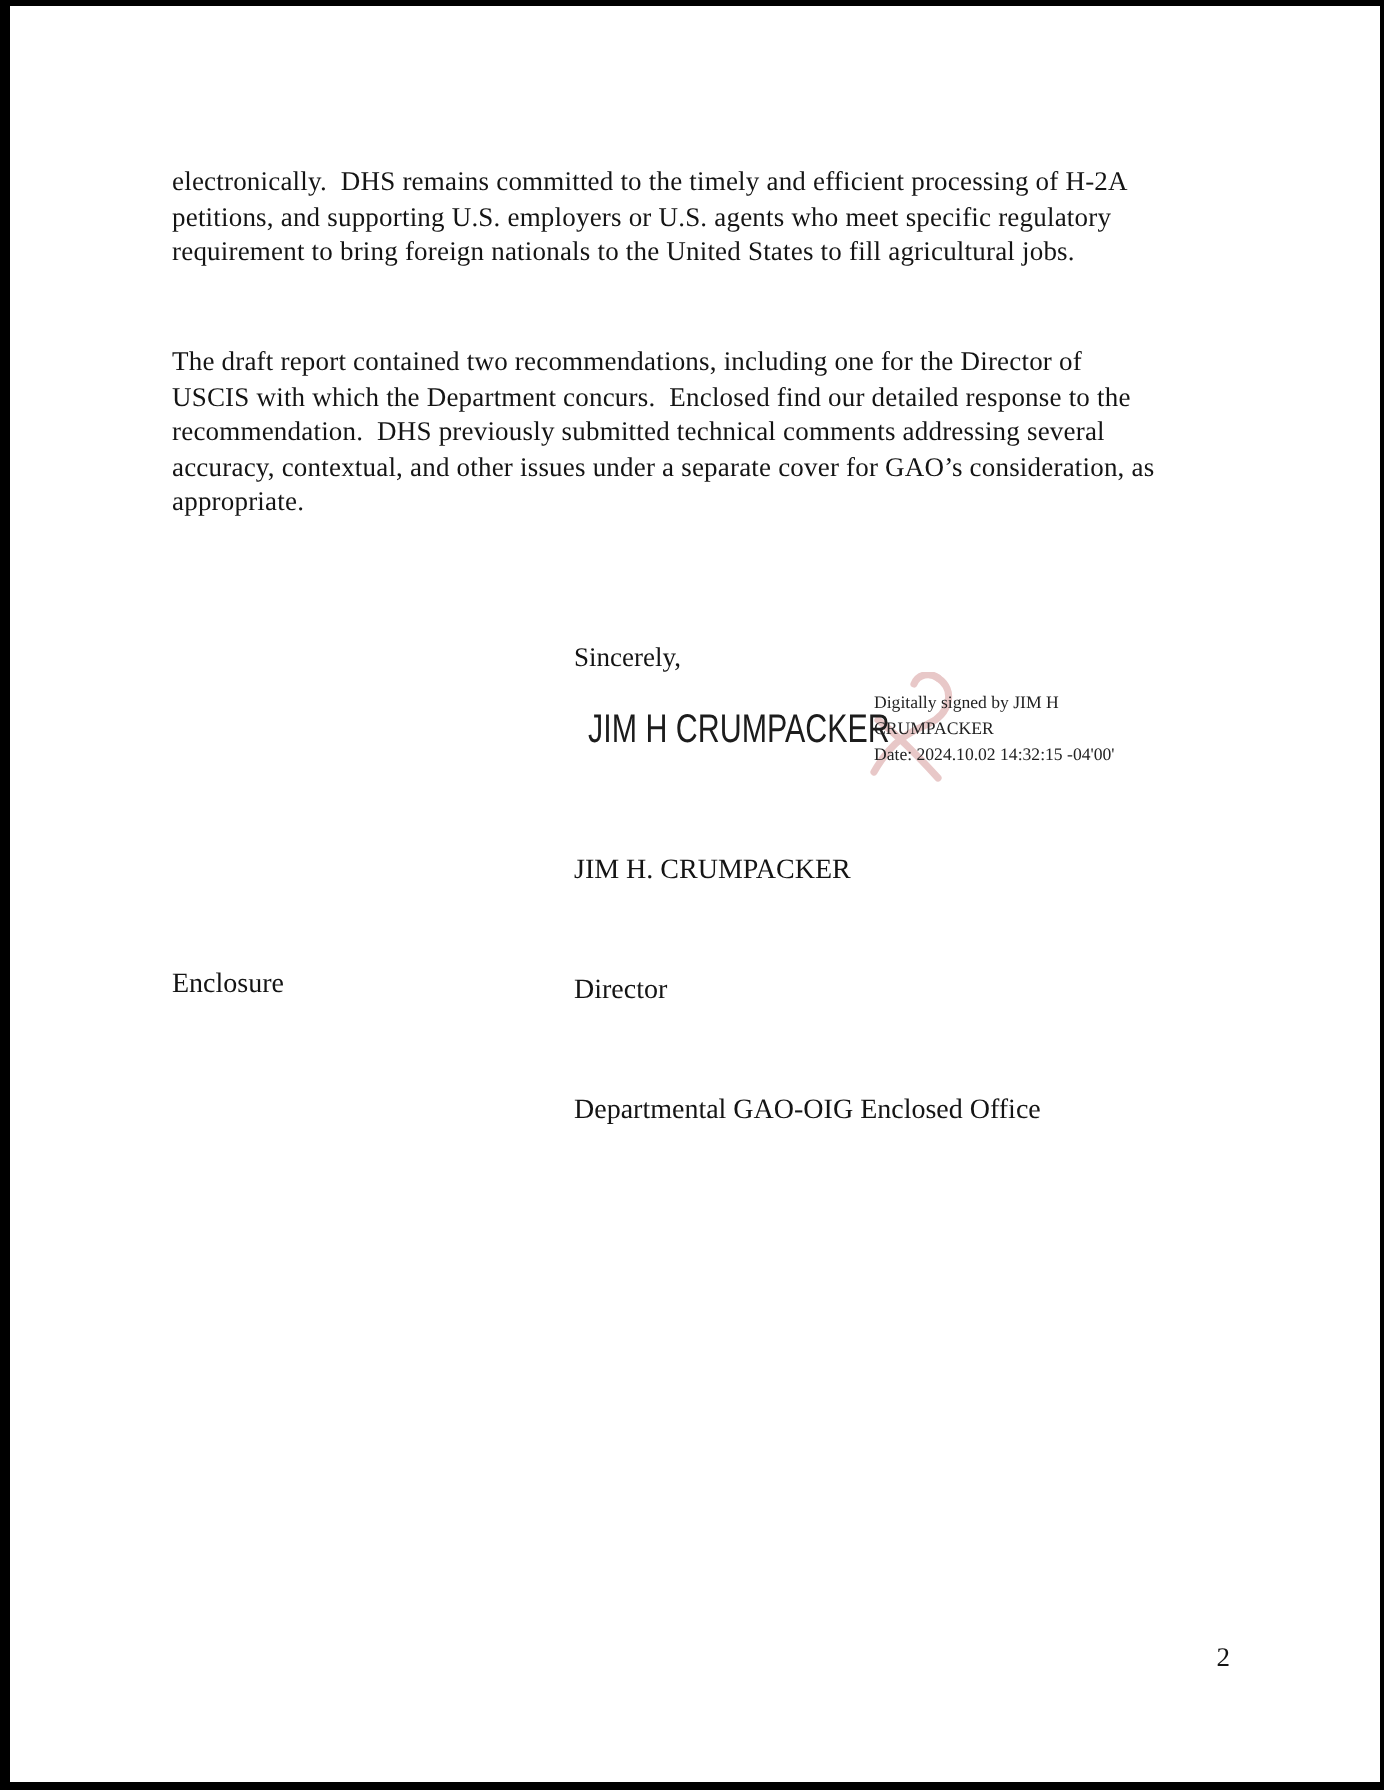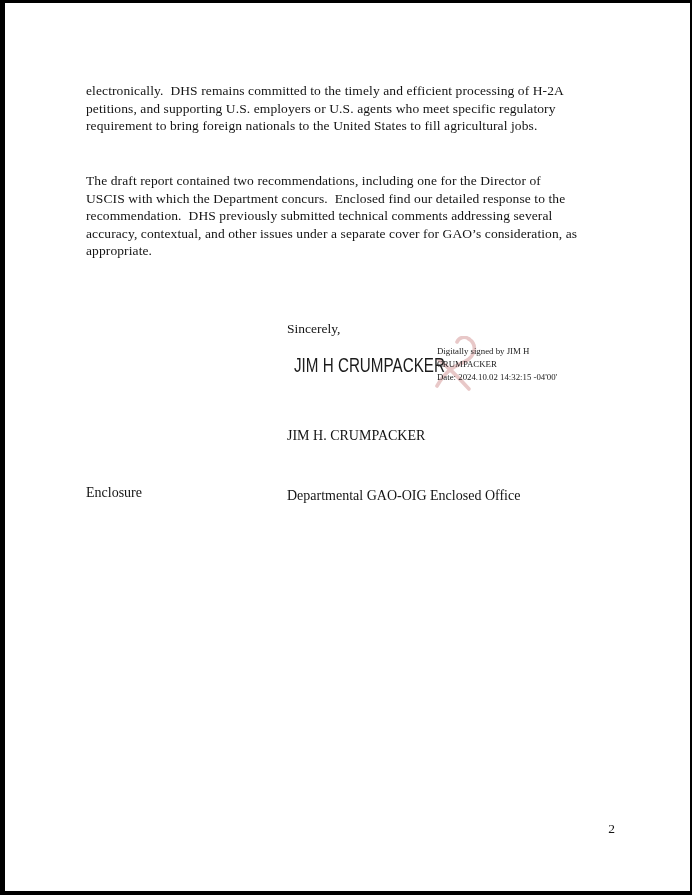--- a/index.html
+++ b/index.html
@@ -110,20 +110,21 @@
     <div class="sig-name">JIM H CRUMPACKER</div>
     <div class="sig-details">
       <div>Digitally signed by JIM H</div>
       <div>CRUMPACKER</div>
       <div>Date: 2024.10.02 14:32:15 -04'00'</div>
     </div>
   </div>
 
   <div class="typed-block">
     <div>JIM H. CRUMPACKER</div>
+    <div>Director</div>
     <div>Departmental GAO-OIG Enclosed Office</div>
   </div>
 
   <div class="enclosure">Enclosure</div>
 
   <div class="page-number">2</div>
 
 </div>
 
 </body></html>

